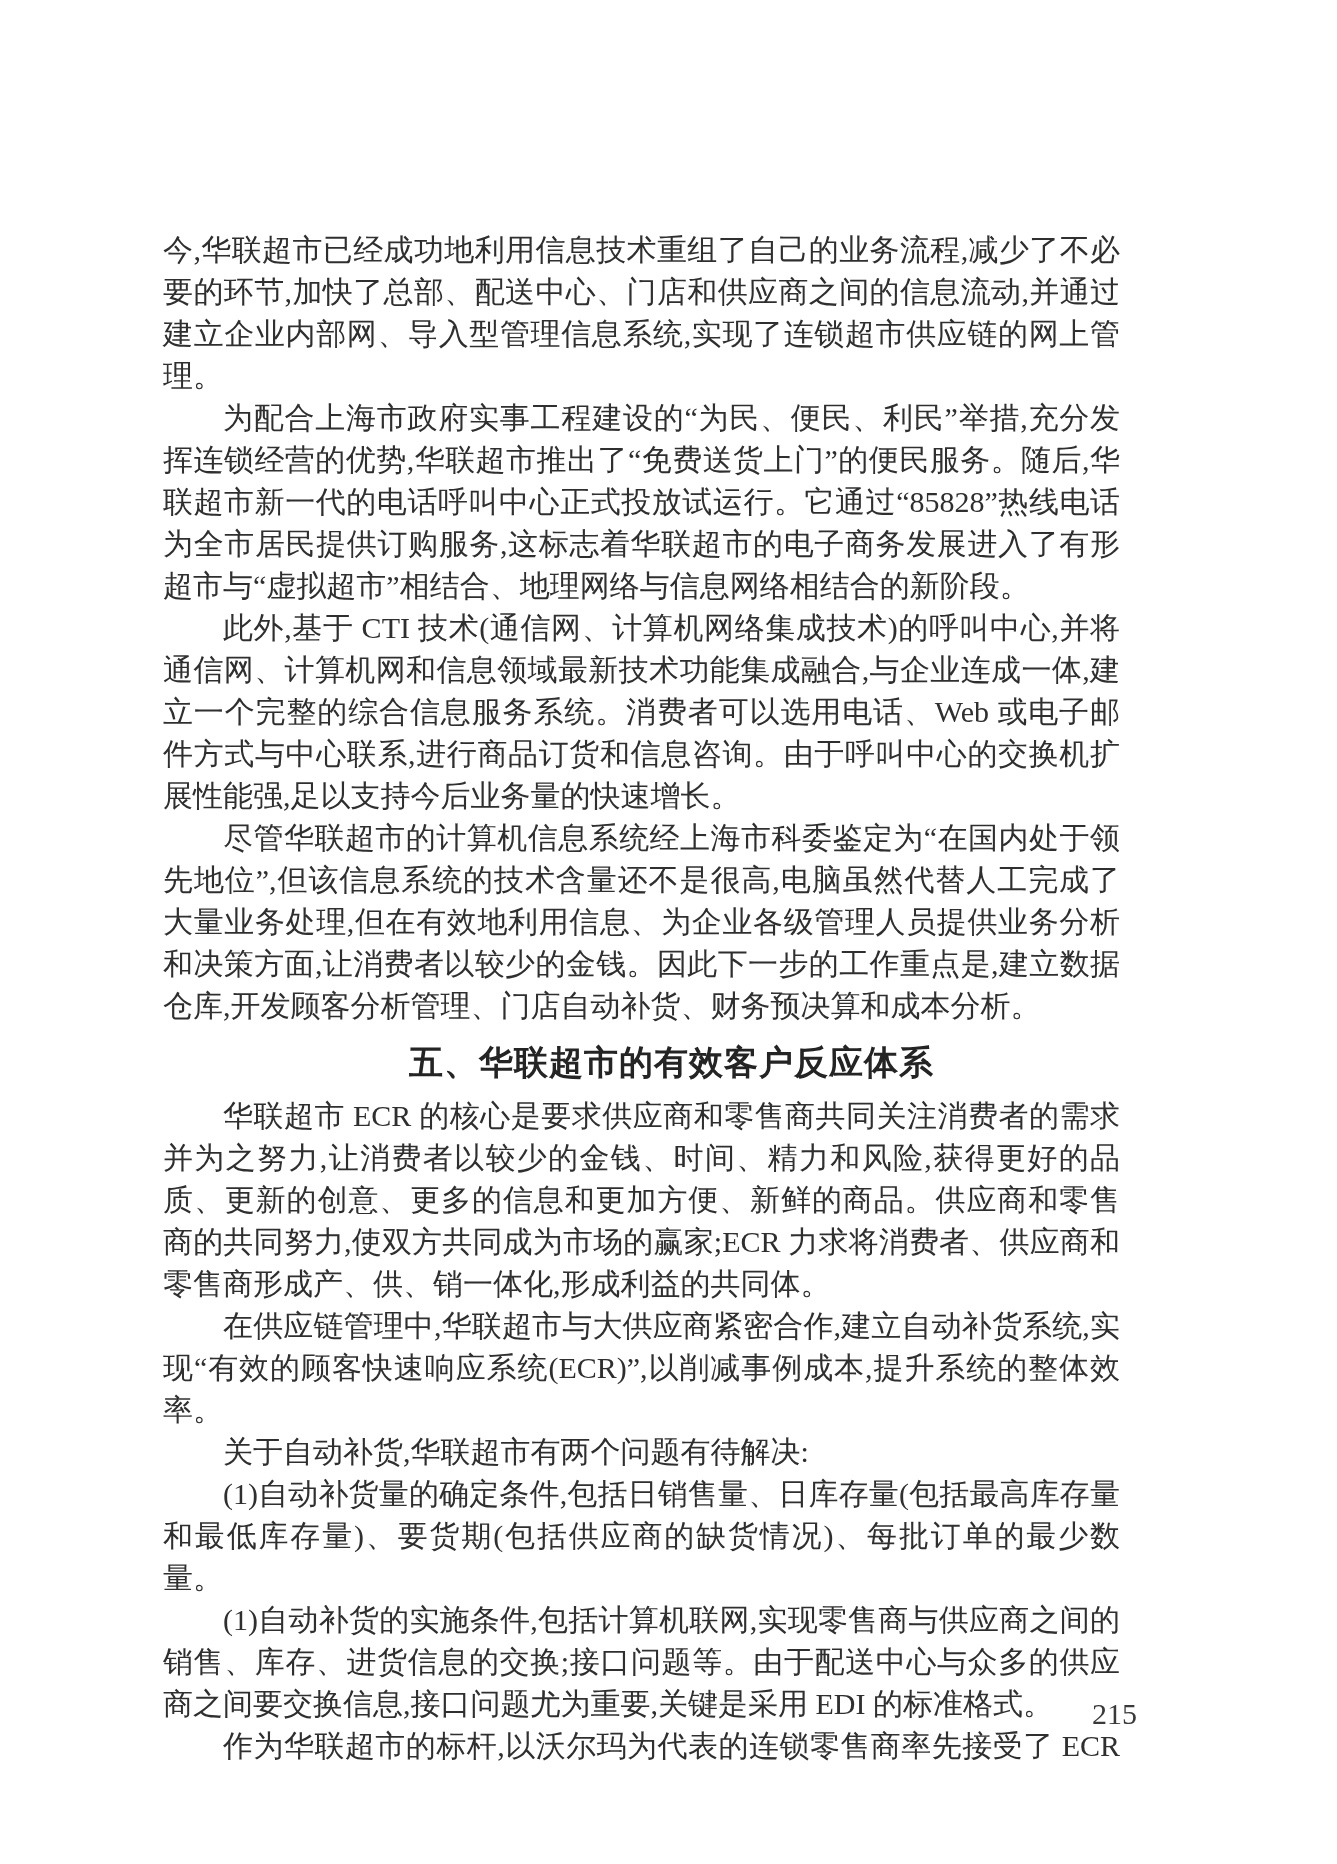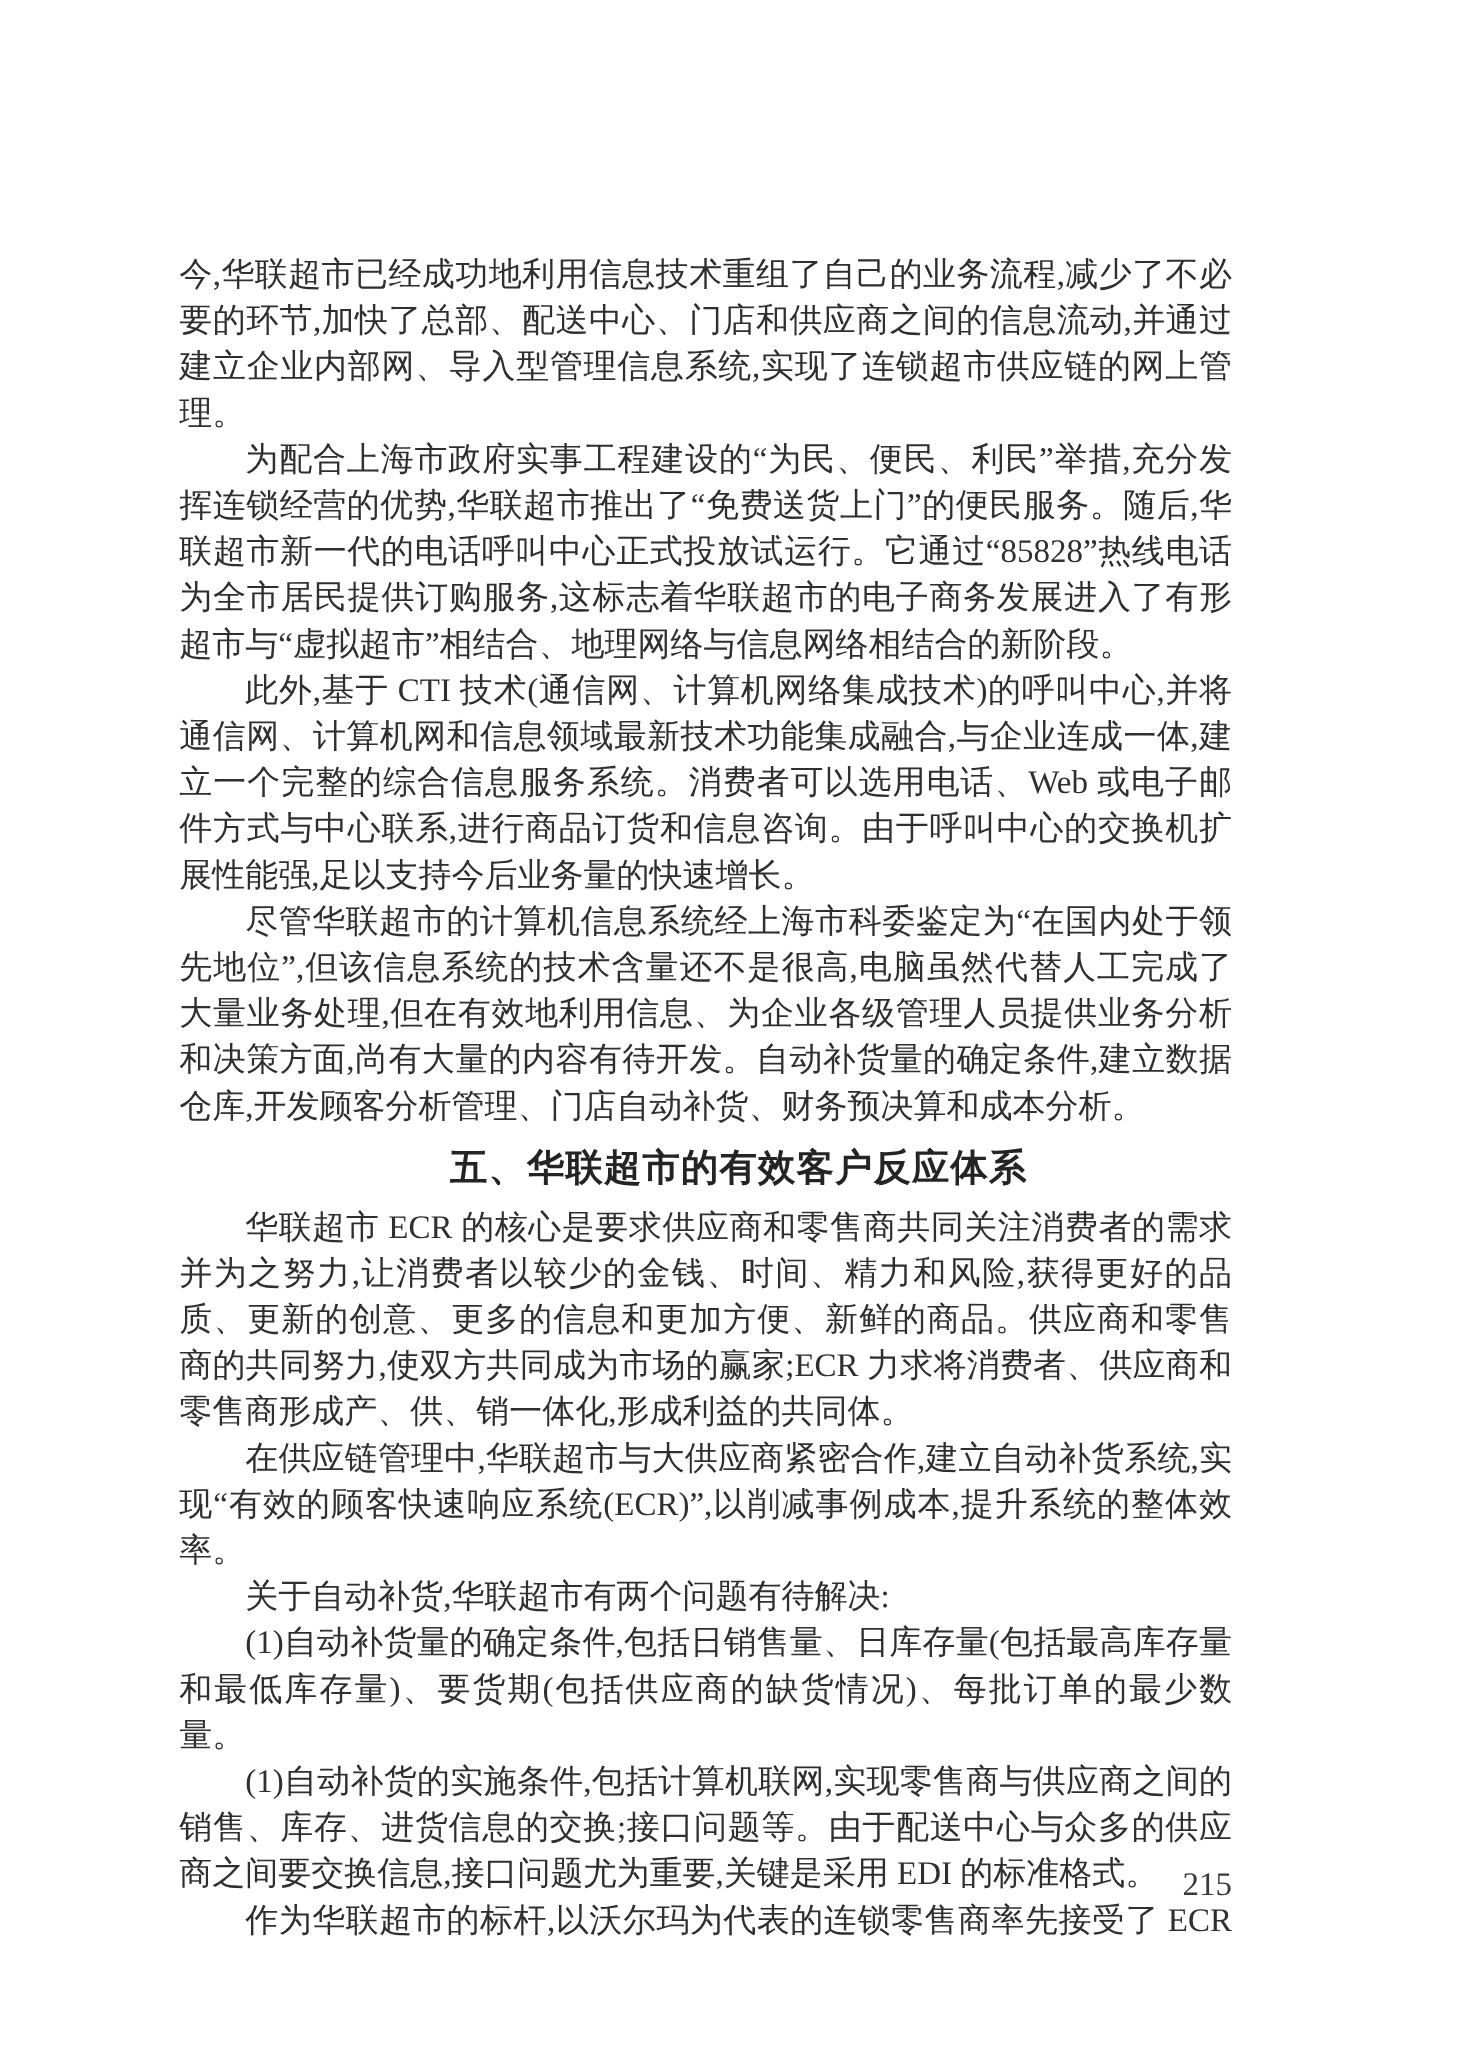--- a/index.html
+++ b/index.html
@@ -39,36 +39,36 @@
     color: #242424;
     line-height: 42px;
     margin: 14px 0 12px 0;
     padding-left: 60px;
     text-align: center;
     letter-spacing: 1px;
   }
   .page-number {
     position: absolute;
     top: 1697px;
-    right: 217px;
+    right: 200px;
     font-family: "Liberation Serif", "DejaVu Serif", serif;
     font-size: 30px;
     line-height: 34px;
     color: #3a3a3a;
   }
 </style>
 </head>
 <body>
 
 <div id="page">
   <div class="text-block">
     <p class="no-indent">今,华联超市已经成功地利用信息技术重组了自己的业务流程,减少了不必要的环节,加快了总部、配送中心、门店和供应商之间的信息流动,并通过建立企业内部网、导入型管理信息系统,实现了连锁超市供应链的网上管理。</p>
     <p>为配合上海市政府实事工程建设的“为民、便民、利民”举措,充分发挥连锁经营的优势,华联超市推出了“免费送货上门”的便民服务。随后,华联超市新一代的电话呼叫中心正式投放试运行。它通过“85828”热线电话为全市居民提供订购服务,这标志着华联超市的电子商务发展进入了有形超市与“虚拟超市”相结合、地理网络与信息网络相结合的新阶段。</p>
     <p>此外,基于 CTI 技术(通信网、计算机网络集成技术)的呼叫中心,并将通信网、计算机网和信息领域最新技术功能集成融合,与企业连成一体,建立一个完整的综合信息服务系统。消费者可以选用电话、Web 或电子邮件方式与中心联系,进行商品订货和信息咨询。由于呼叫中心的交换机扩展性能强,足以支持今后业务量的快速增长。</p>
-    <p>尽管华联超市的计算机信息系统经上海市科委鉴定为“在国内处于领先地位”,但该信息系统的技术含量还不是很高,电脑虽然代替人工完成了大量业务处理,但在有效地利用信息、为企业各级管理人员提供业务分析和决策方面,尚有大量的内容有待开发。自动补货量的确定条件,建立数据仓库,开发顾客分析管理、门店自动补货、财务预决算和成本分析。</p>
+    <p>尽管华联超市的计算机信息系统经上海市科委鉴定为“在国内处于领先地位”,但该信息系统的技术含量还不是很高,电脑虽然代替人工完成了大量业务处理,但在有效地利用信息、为企业各级管理人员提供业务分析和决策方面,让消费者以较少的金钱。因此下一步的工作重点是,建立数据仓库,开发顾客分析管理、门店自动补货、财务预决算和成本分析。</p>
 
     <h2 class="section-heading">五、华联超市的有效客户反应体系</h2>
 
     <p>华联超市 ECR 的核心是要求供应商和零售商共同关注消费者的需求并为之努力,让消费者以较少的金钱、时间、精力和风险,获得更好的品质、更新的创意、更多的信息和更加方便、新鲜的商品。供应商和零售商的共同努力,使双方共同成为市场的赢家;ECR 力求将消费者、供应商和零售商形成产、供、销一体化,形成利益的共同体。</p>
     <p>在供应链管理中,华联超市与大供应商紧密合作,建立自动补货系统,实现“有效的顾客快速响应系统(ECR)”,以削减事例成本,提升系统的整体效率。</p>
     <p>关于自动补货,华联超市有两个问题有待解决:</p>
     <p>(1)自动补货量的确定条件,包括日销售量、日库存量(包括最高库存量和最低库存量)、要货期(包括供应商的缺货情况)、每批订单的最少数量。</p>
     <p>(1)自动补货的实施条件,包括计算机联网,实现零售商与供应商之间的销售、库存、进货信息的交换;接口问题等。由于配送中心与众多的供应商之间要交换信息,接口问题尤为重要,关键是采用 EDI 的标准格式。</p>
     <p>作为华联超市的标杆,以沃尔玛为代表的连锁零售商率先接受了 ECR 思</p>
   </div>

